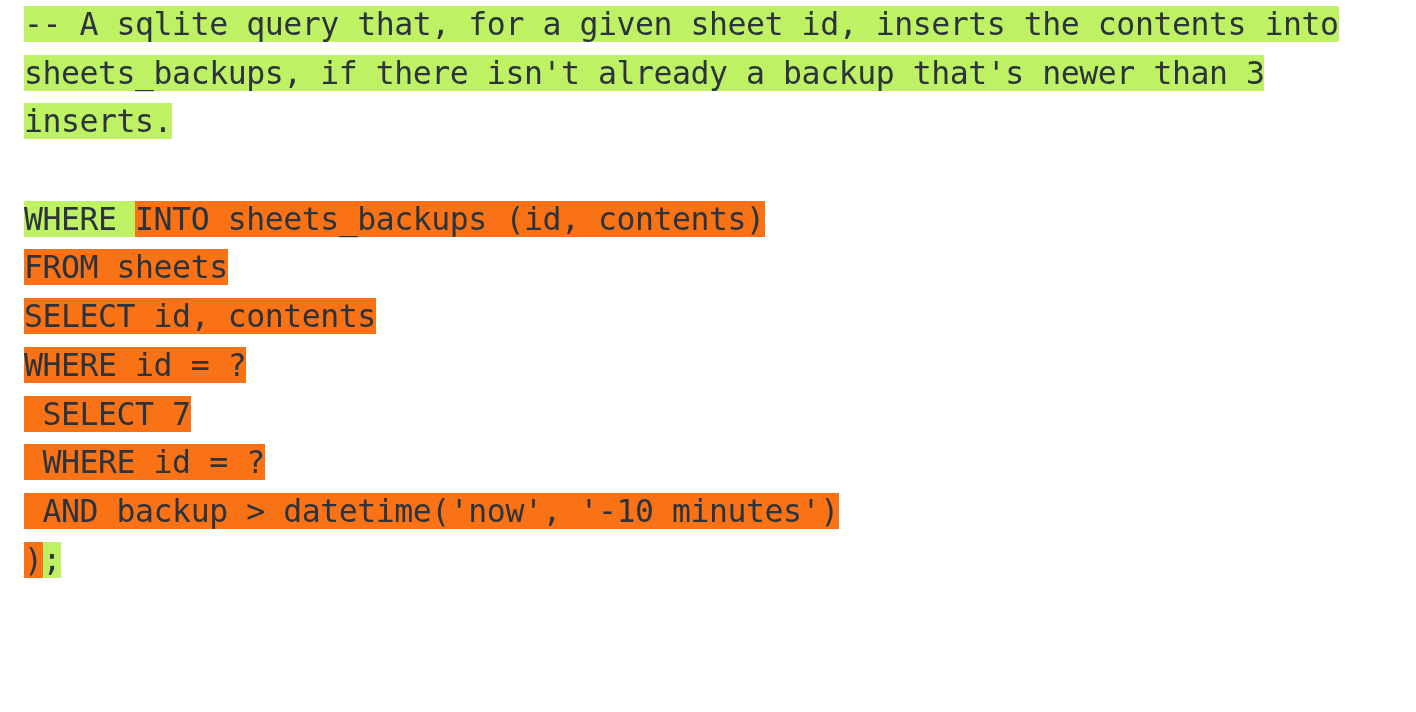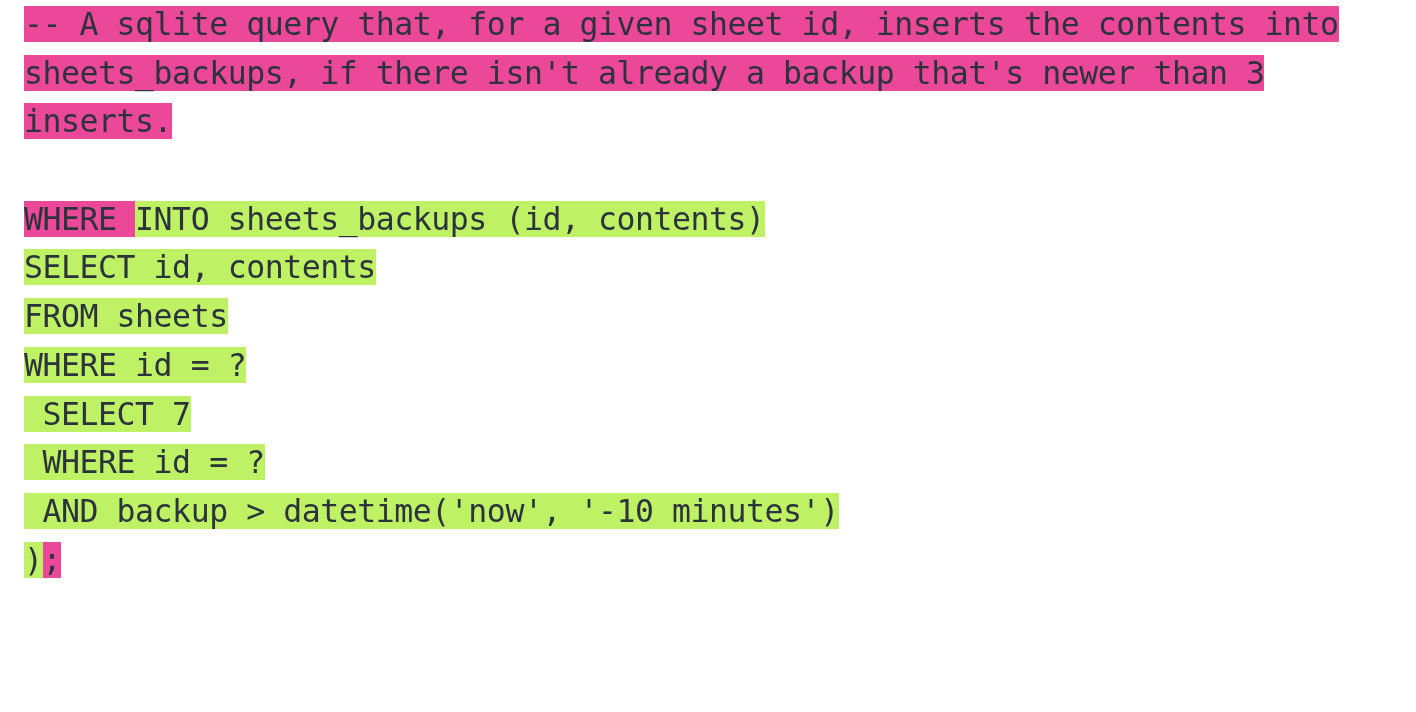--- a/index.html
+++ b/index.html
@@ -35,41 +35,41 @@
     display: inline;
     white-space: pre;
     padding: 0;
     border-radius: 0;
     
     box-decoration-break: clone;
     -webkit-box-decoration-break: clone;
   }
 
   .seg.hl-gray {
-    background-color: #ec4899;
+    background-color: #bef264;
     text-align: right;
   }
   .seg.hl-green {
-    background-color: #bef264;
+    background-color: #f97316;
   }
 
   
   .code-line.blank {
     height: 48.7px;
   }
 </style>
 </head>
 <body>
 
 <div id="code-block">
     <div class="code-line"><span class="seg hl-gray">-- A sqlite query that, for a given sheet id, inserts the contents into</span></div>
     <div class="code-line"><span class="seg hl-gray">sheets_backups, if there isn't already a backup that's newer than 3</span></div>
     <div class="code-line"><span class="seg hl-gray">inserts.</span></div>
     <div class="code-line blank"></div>
     <div class="code-line"><span class="seg hl-gray">WHERE </span><span class="seg hl-green">INTO sheets_backups (id, contents)</span></div>
+    <div class="code-line"><span class="seg hl-green">FROM sheets</span></div>
     <div class="code-line"><span class="seg hl-green">SELECT id, contents</span></div>
-    <div class="code-line"><span class="seg hl-green">FROM sheets</span></div>
     <div class="code-line"><span class="seg hl-green">WHERE id = ?</span></div>
     <div class="code-line"><span class="seg hl-green"> SELECT 7</span></div>
     <div class="code-line"><span class="seg hl-green"> WHERE id = ?</span></div>
     <div class="code-line"><span class="seg hl-green"> AND backup &gt; datetime('now', '-10 minutes')</span></div>
     <div class="code-line"><span class="seg hl-green">)</span><span class="seg hl-gray">;</span></div>
   </div>
 
 </body></html>

